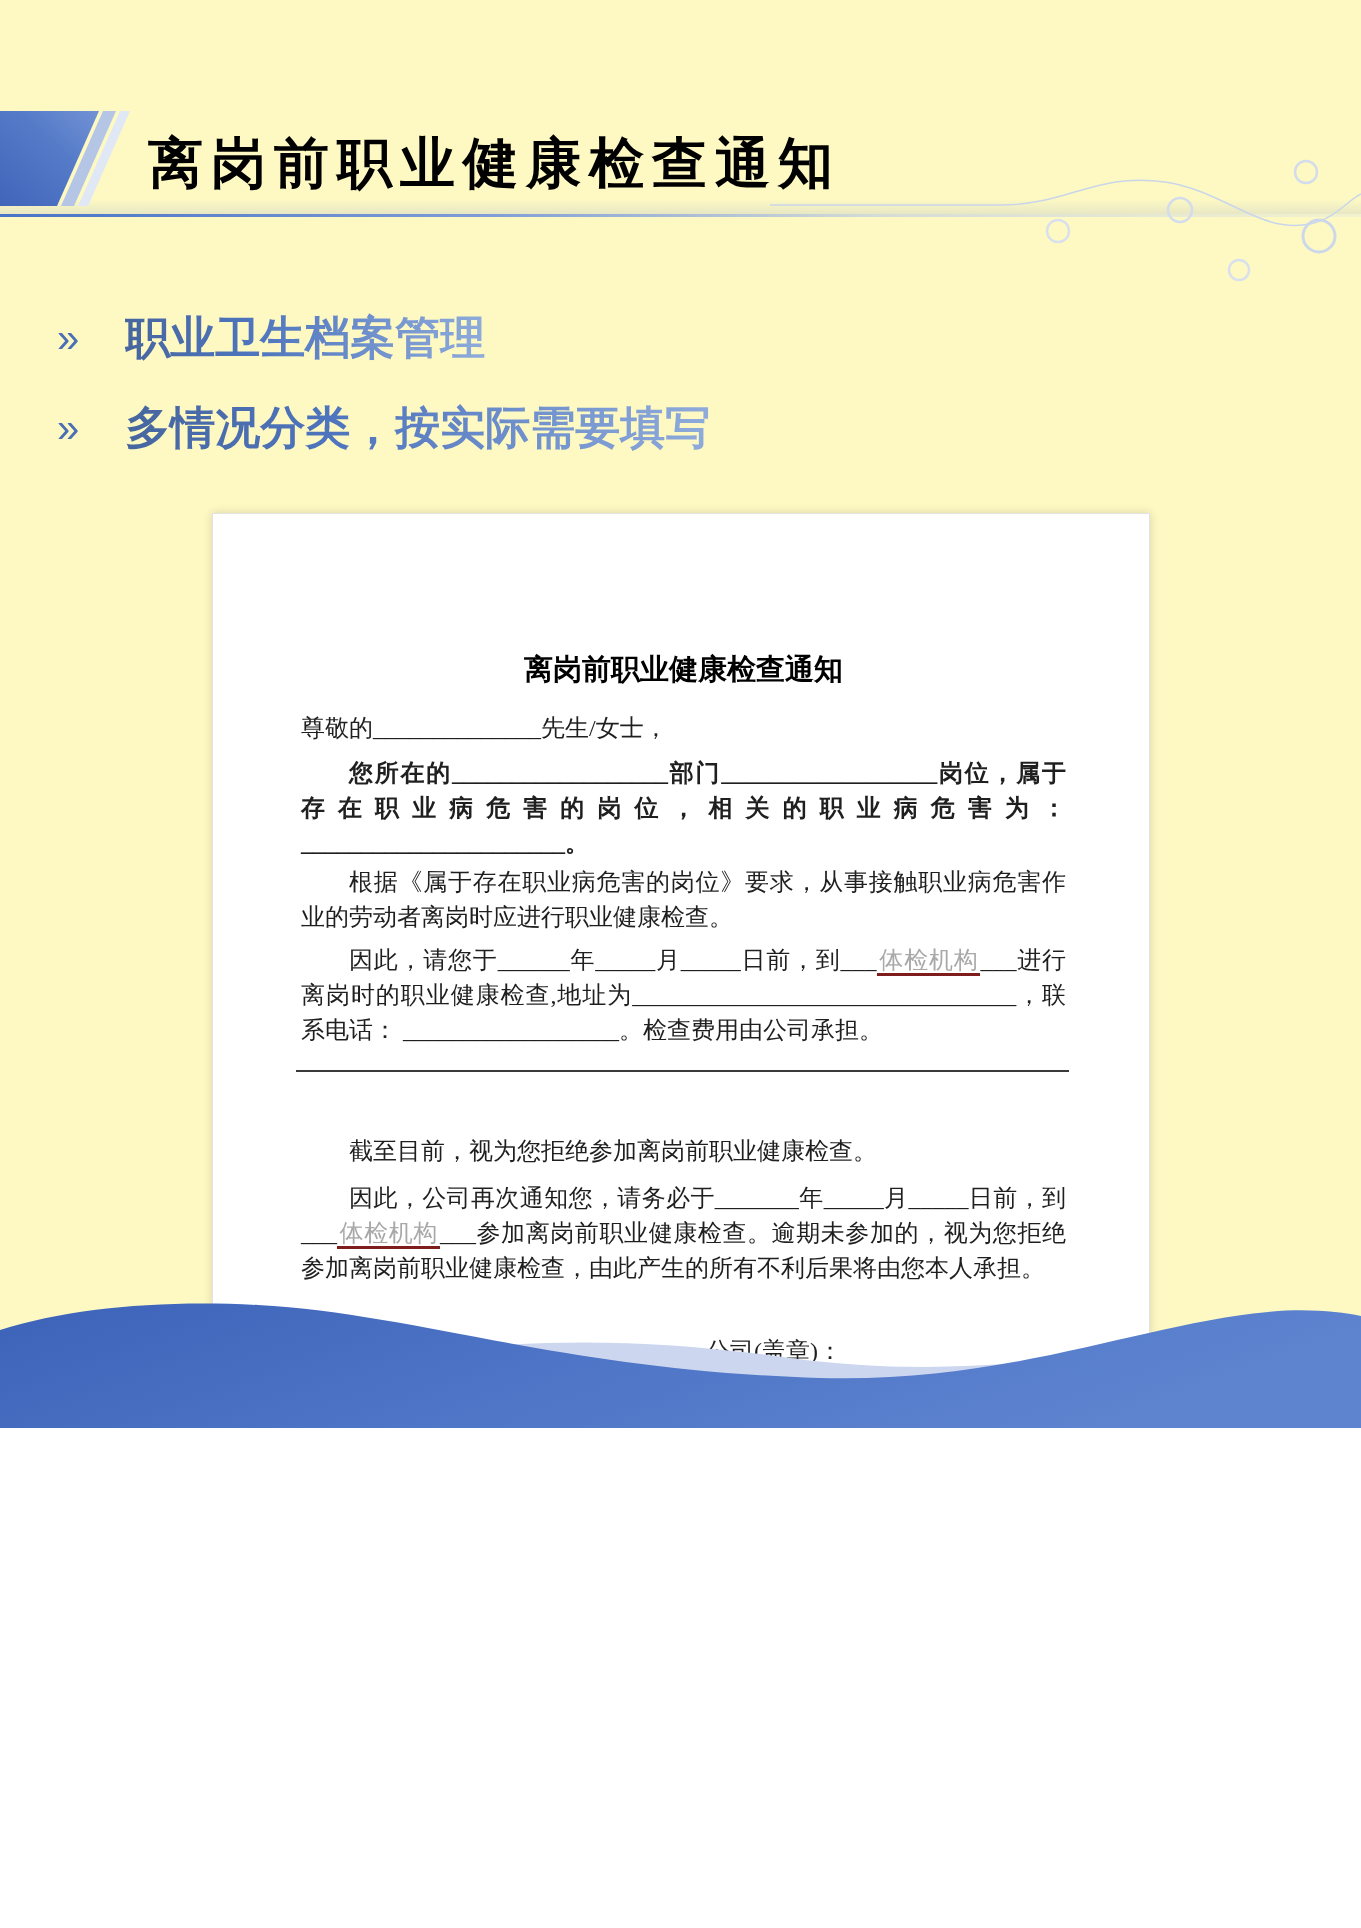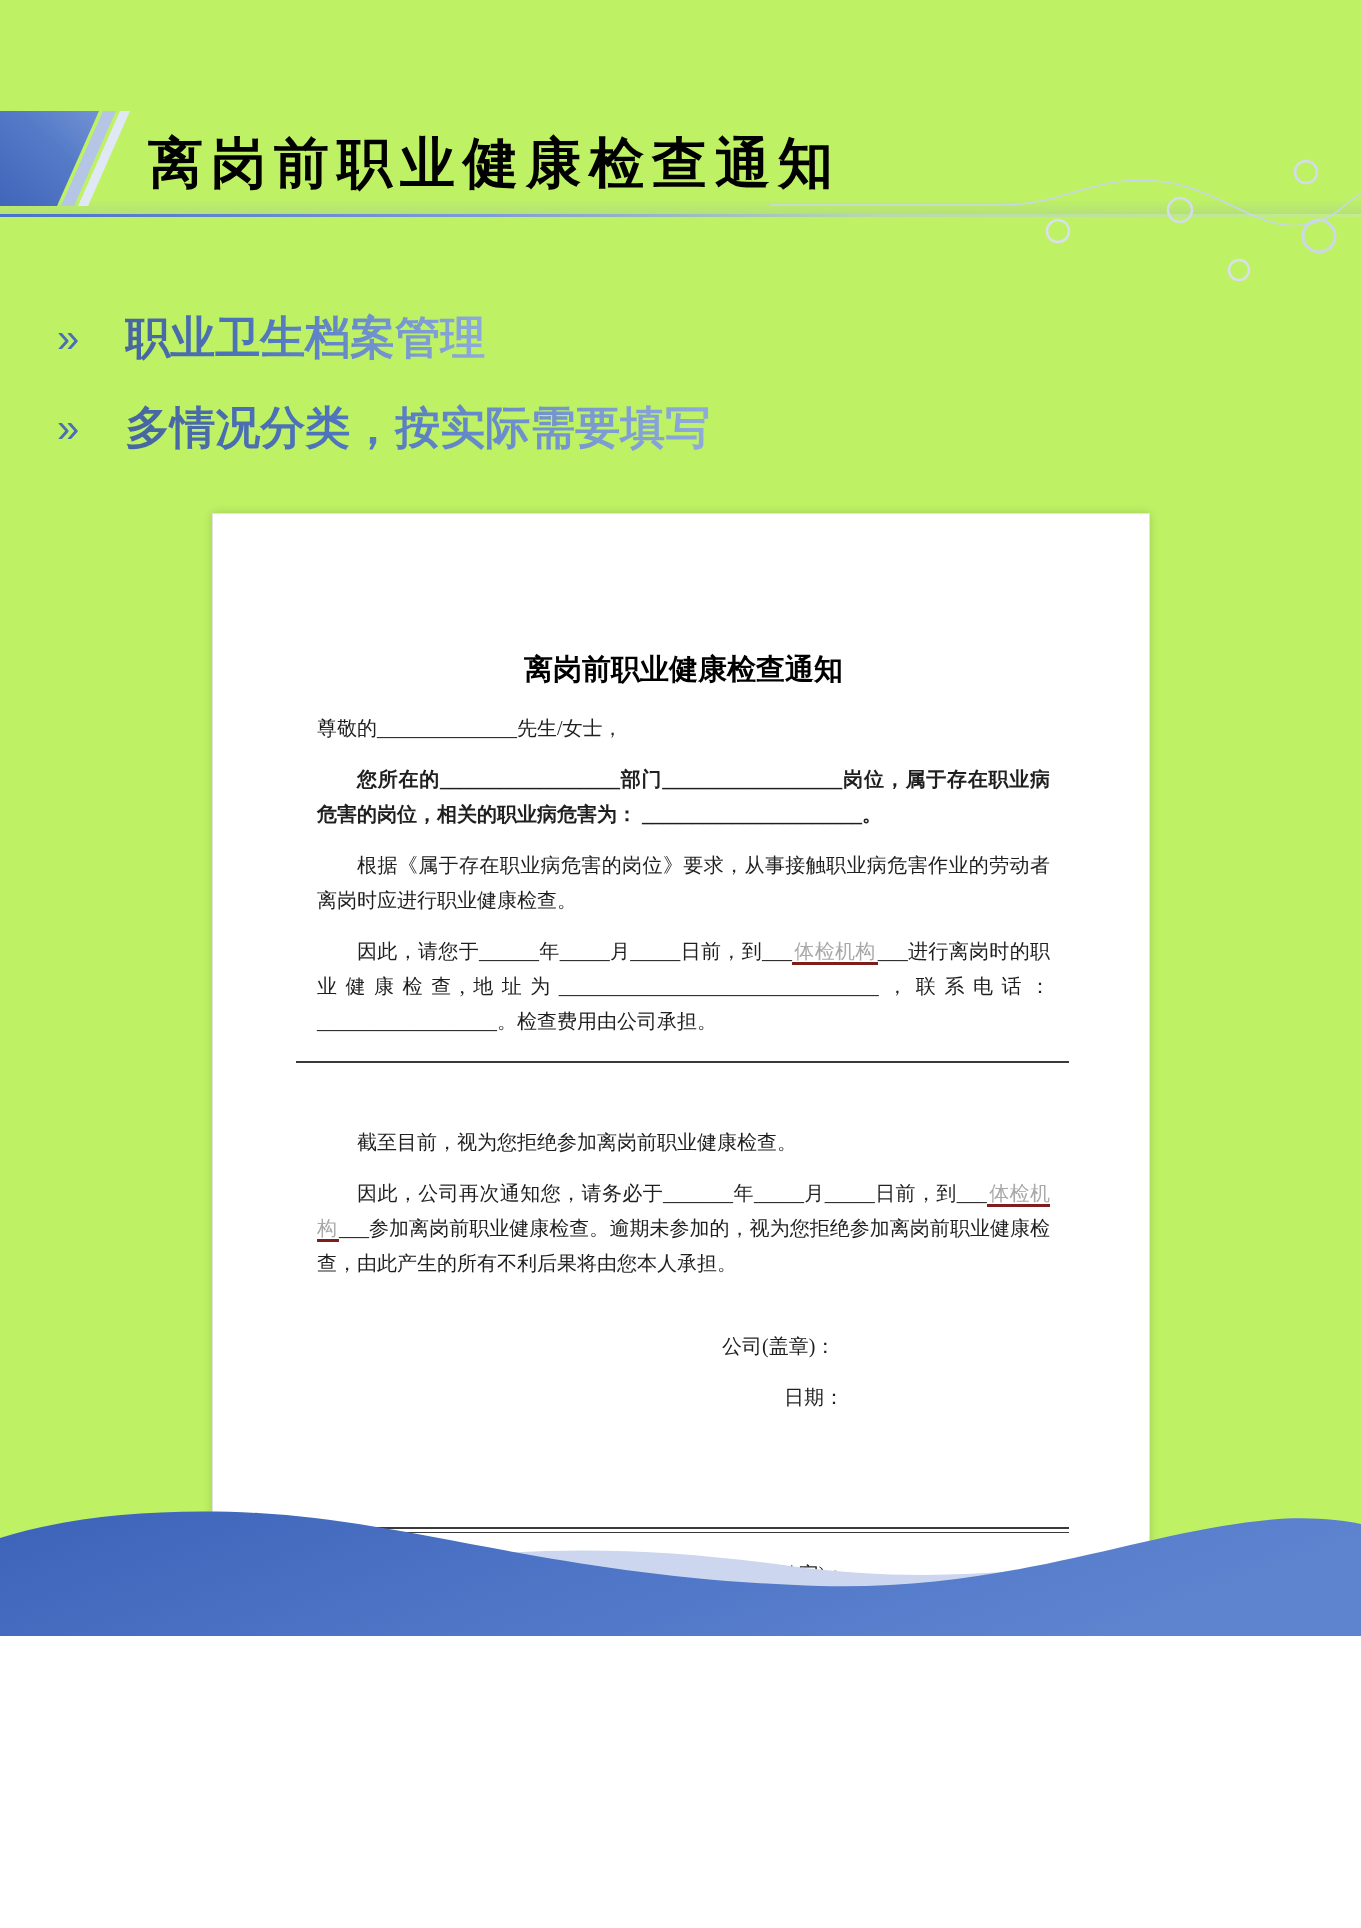--- a/index.html
+++ b/index.html
@@ -1,16 +1,16 @@
 <!DOCTYPE html>
 <html><head>
 <meta charset="utf-8">
 <style>
   html,body{margin:0;padding:0;background:#ffffff;}
-  .page{position:relative;width:1361px;height:1636px;background:#bef264;overflow:hidden;
+  .page{position:relative;width:1361px;height:1428px;background:#fef9c3;overflow:hidden;
         font-family:"Liberation Sans","DejaVu Sans",sans-serif;}
 
   
   .header-deco-left{position:absolute;left:0;top:111px;width:140px;height:95px;z-index:2;}
   .page-title{position:absolute;left:148px;top:120px;z-index:2;
       font-size:55px;font-weight:900;letter-spacing:8px;color:#000;line-height:86px;
       font-family:"Liberation Sans","DejaVu Sans",sans-serif;}
   .header-shadow-band{position:absolute;left:0;top:199px;width:100%;height:15px;z-index:1;
       background:linear-gradient(180deg,rgba(140,160,200,0.00),rgba(140,160,200,0.20));}
   .header-underline{position:absolute;left:0;top:214px;width:100%;height:3px;z-index:1;
@@ -27,21 +27,21 @@
       -webkit-background-clip:text;background-clip:text;-webkit-text-fill-color:transparent;}
 
   
   .doc-card{position:absolute;left:212px;top:513px;width:938px;height:1332px;z-index:1;
       background:#ffffff;border:1px solid #e2e2e2;
       box-shadow:0 0 9px rgba(0,0,0,0.16);box-sizing:border-box;
       padding:0 83px 0 88px;
       font-family:"Liberation Serif","DejaVu Serif",serif;color:#1f1f1f;}
   .doc-title{margin-top:138px;font-size:29px;line-height:34px;font-weight:bold;text-align:center;
       color:#000;font-family:"Liberation Sans","DejaVu Sans",sans-serif;}
-  .doc-card p{margin:16px;font-size:20px;line-height:35px;text-align:justify;}
+  .doc-card p{margin:0;font-size:24px;line-height:35px;text-align:justify;}
   .p-salutation{margin-top:25px !important;}
   .p-position{margin-top:10px !important;text-indent:2em;font-weight:bold;}
   .p-law{margin-top:4px !important;text-indent:2em;}
   .p-notice{margin-top:8px !important;text-indent:2em;}
   .divider-single{margin-top:22px;height:0;border-top:2px solid #3a3a3a;margin-left:-5px;margin-right:-3px;}
   .p-overdue{margin-top:62px !important;text-indent:2em;}
   .p-second{margin-top:12px !important;text-indent:2em;}
   .sig-line{margin:0;font-size:20px;line-height:35px;}
   .sig-company{margin-top:48px !important;padding-left:405px;}
   .sig-company-date{padding-left:467px;}

